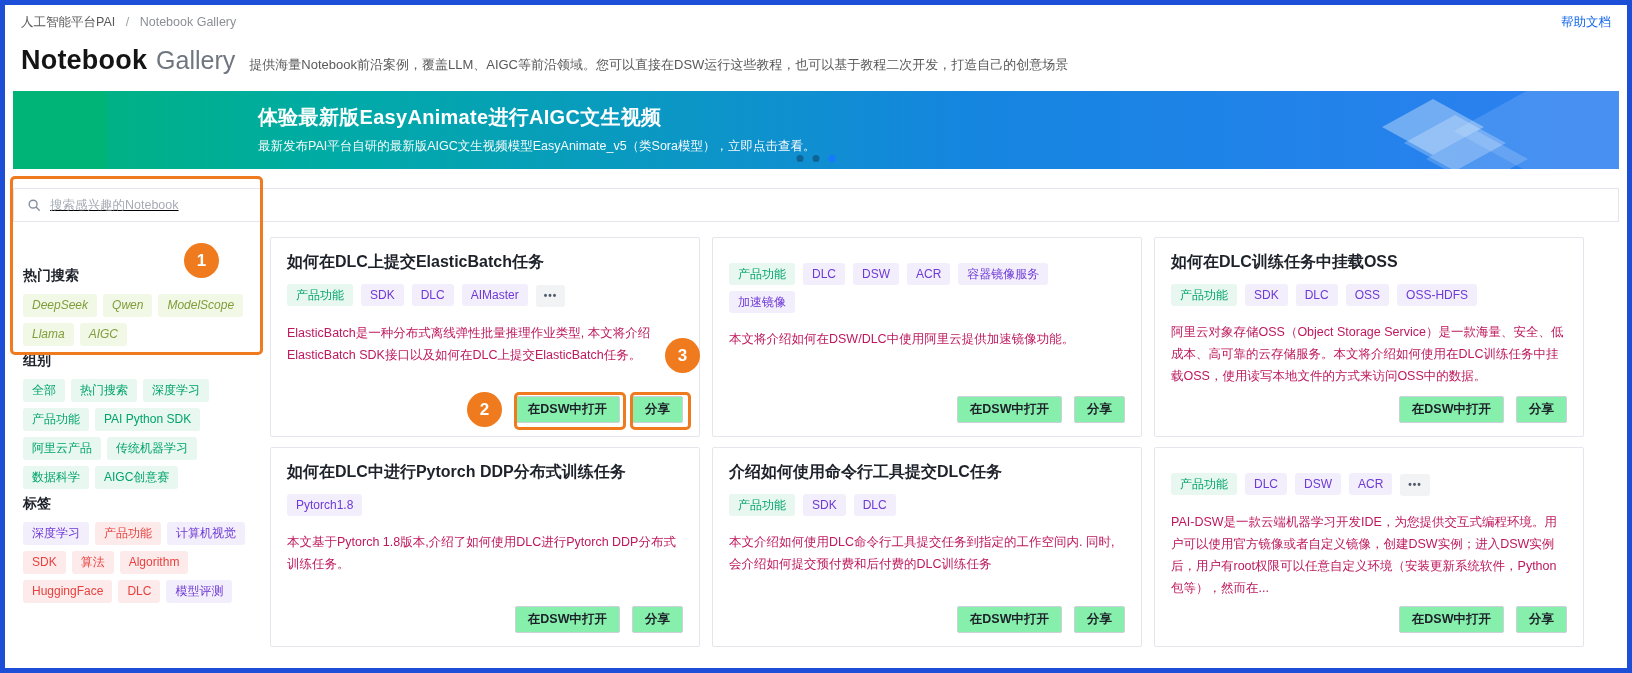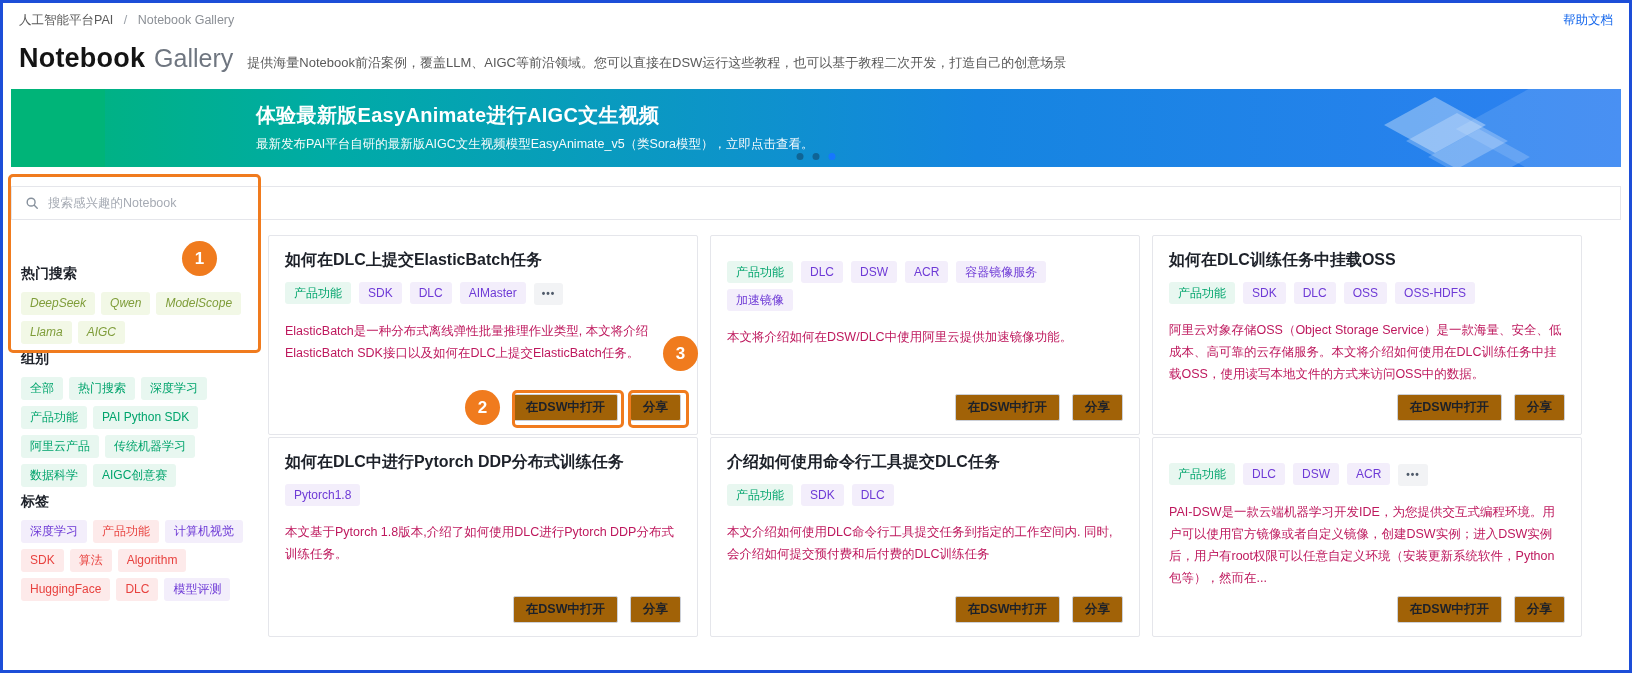--- a/index.html
+++ b/index.html
@@ -1,18 +1,18 @@
 <!DOCTYPE html>
 <html style="--annotation-orange: #F07B1E; --link-blue: #1366EC; --active-dot-blue: #1677FF; --banner-green: #00B478; --banner-teal: #00ABA6; --banner-blue: #2E80F2; --tag-green-text: #00A46C; --tag-green-bg: #E8F7F0; --tag-purple-text: #6E3AD6; --tag-purple-bg: #F3EEFB; --tag-red-text: #E8423F; --tag-red-bg: #FDEAEA; --tag-lime-text: #7F9D3A; --tag-lime-bg: #F2F8E6;"><head>
 <meta charset="utf-8">
 <style>
   * { margin:0; padding:0; box-sizing:border-box; }
   html,body { background:#fff; }
   body { font-family:"Liberation Sans","DejaVu Sans",sans-serif; }
-  #root { position:relative; width:1632px; height:673px; background:#fff; border:3px solid #1d4ed8; overflow:hidden; }
+  #root { position:relative; width:1632px; height:673px; background:#fff; border:5px solid #1d4ed8; overflow:hidden; }
 
   
   #topbar { position:absolute; top:0; left:0; right:0; height:28px; display:flex; justify-content:space-between; align-items:center; padding:6px 16px 0; font-size:12.5px; }
   .bc-root { color:#595959; cursor:pointer; }
   .bc-sep { color:#9aa0a8; margin:0 7px; }
   .bc-cur { color:#8c9096; }
   .help { color:var(--link-blue,#1366EC); cursor:pointer; text-decoration:none;margin-left:20px; }
 
   
   #pagehead { position:absolute; top:30px; left:16px; right:16px; display:flex; align-items:baseline; padding-top:10px; white-space:nowrap; overflow:hidden; }
@@ -30,45 +30,45 @@
   .dots { position:absolute; left:50%; bottom:7px; transform:translateX(-50%); display:flex; gap:9px; }
   .dot { width:7px; height:7px; border-radius:50%; background:rgba(16,48,77,.45); cursor:pointer; }
   .dot.active { background:var(--active-dot-blue,#1677FF); }
   .dm { position:absolute; display:block; transform:scale(1,.55) rotate(45deg); }
   .d1 { width:72px; height:72px; right:150px; top:0; background:rgba(255,255,255,.35); }
   .d2 { width:72px; height:72px; right:128px; top:16px; background:rgba(255,255,255,.25); }
   .d3 { width:72px; height:72px; right:106px; top:32px; background:rgba(255,255,255,.18); }
   .dbig { width:170px; height:170px; right:-40px; top:-45px; background:rgba(255,255,255,.13); }
 
   
-  #searchbar { position:absolute; top:183px; left:8px; right:8px; height:34px; border:1px solid #e5e6eb; background:#fff; display:flex; align-items:center; padding:0 13px; }
+  #searchbar { position:absolute; top:183px; left:8px; right:8px; height:34px; border:1px solid #e5e6eb; background:#fff; display:flex; align-items:center; padding:0 13px;text-decoration:underline; }
   #searchbar input { border:0; outline:0; flex:1; font-size:12.5px; margin-left:9px; color:#333; font-family:inherit; background:transparent; }
   #searchbar input::placeholder { color:#a6abb4; }
 
   
   #content { position:absolute; top:216px; left:8px; right:8px; bottom:0; }
   #sidebar { position:absolute; left:0; top:0; width:250px; bottom:0; padding:46px 6px 0 10px; }
   .sb-section { }
   .sb-title { font-size:14px; font-weight:700; color:#1d2129; margin-bottom:9px; }
 
   .pill { display:inline-block; height:23px; line-height:23px; padding:0 9px; border-radius:3px; font-size:12px; margin:0 6px 6px 0; cursor:pointer; white-space:nowrap; }
   .pill-lime   { color:var(--tag-lime-text,#7F9D3A);   background:var(--tag-lime-bg,#F2F8E6);font-style:italic; }
   .pill-green  { color:var(--tag-green-text,#00A46C);  background:var(--tag-green-bg,#E8F7F0); }
   .pill-purple { color:var(--tag-purple-text,#6E3AD6); background:var(--tag-purple-bg,#F3EEFB); }
   .pill-red    { color:var(--tag-red-text,#E8423F);    background:var(--tag-red-bg,#FDEAEA); }
   .pill-more   { color:#4e5969; background:#f2f3f5; padding:0 8px; font-size:10px; letter-spacing:1px; font-weight:700; }
   .pill.sm { height:22px; line-height:22px; margin:0 8px 6px 0; }
 
-  #grid { position:absolute; left:257px; top:16px; display:grid; grid-template-columns:repeat(3,430px); gap:2px 12px; grid-auto-rows:200px; }
+  #grid { position:absolute; left:257px; top:16px; display:grid; grid-template-columns:repeat(3,430px); gap:10px 12px; grid-auto-rows:200px; }
   .card { position:relative; background:#fff; border:1px solid #e5e6eb; border-radius:2px; padding:14px 16px; overflow:hidden; }
   .card-title { font-size:16px; font-weight:700; color:#1d2129; }
   .card-tags { margin-top:11px; }
   .card-desc { margin-top:10px; font-size:12.5px; color:#be185d; line-height:1.75; padding-right:2px; }
   .card-footer { position:absolute; right:16px; bottom:13px; display:flex; gap:12px; }
-  .btn { height:27px; padding:0 12px; background:#a16207; border:1px solid #ccd0d8; border-radius:2px; font-size:12.5px; font-weight:700; color:#1d2129; cursor:pointer; font-family:inherit; }
+  .btn { height:27px; padding:0 12px; background:#86efac; border:1px solid #ccd0d8; border-radius:2px; font-size:12.5px; font-weight:700; color:#1d2129; cursor:pointer; font-family:inherit; }
 
   
   .ann-box { position:absolute; border:3px solid var(--annotation-orange,#F07B1E); border-radius:5px; pointer-events:none; }
   .ann-circle { position:absolute; width:35px; height:35px; border-radius:50%; background:var(--annotation-orange,#F07B1E); color:#fff; font-size:17px; font-weight:700; display:flex; align-items:center; justify-content:center; pointer-events:none; }
   #ann-box-1 { left:5px;  top:171px; width:253px; height:179px; }
   #ann-c-1   { left:179px; top:238px; }
   #ann-box-2 { left:509px; top:387px; width:112px; height:38px; }
   #ann-c-2   { left:462px; top:387px; }
   #ann-box-3 { left:625px; top:387px; width:61px;  height:38px; }
   #ann-c-3   { left:660px; top:333px; }

